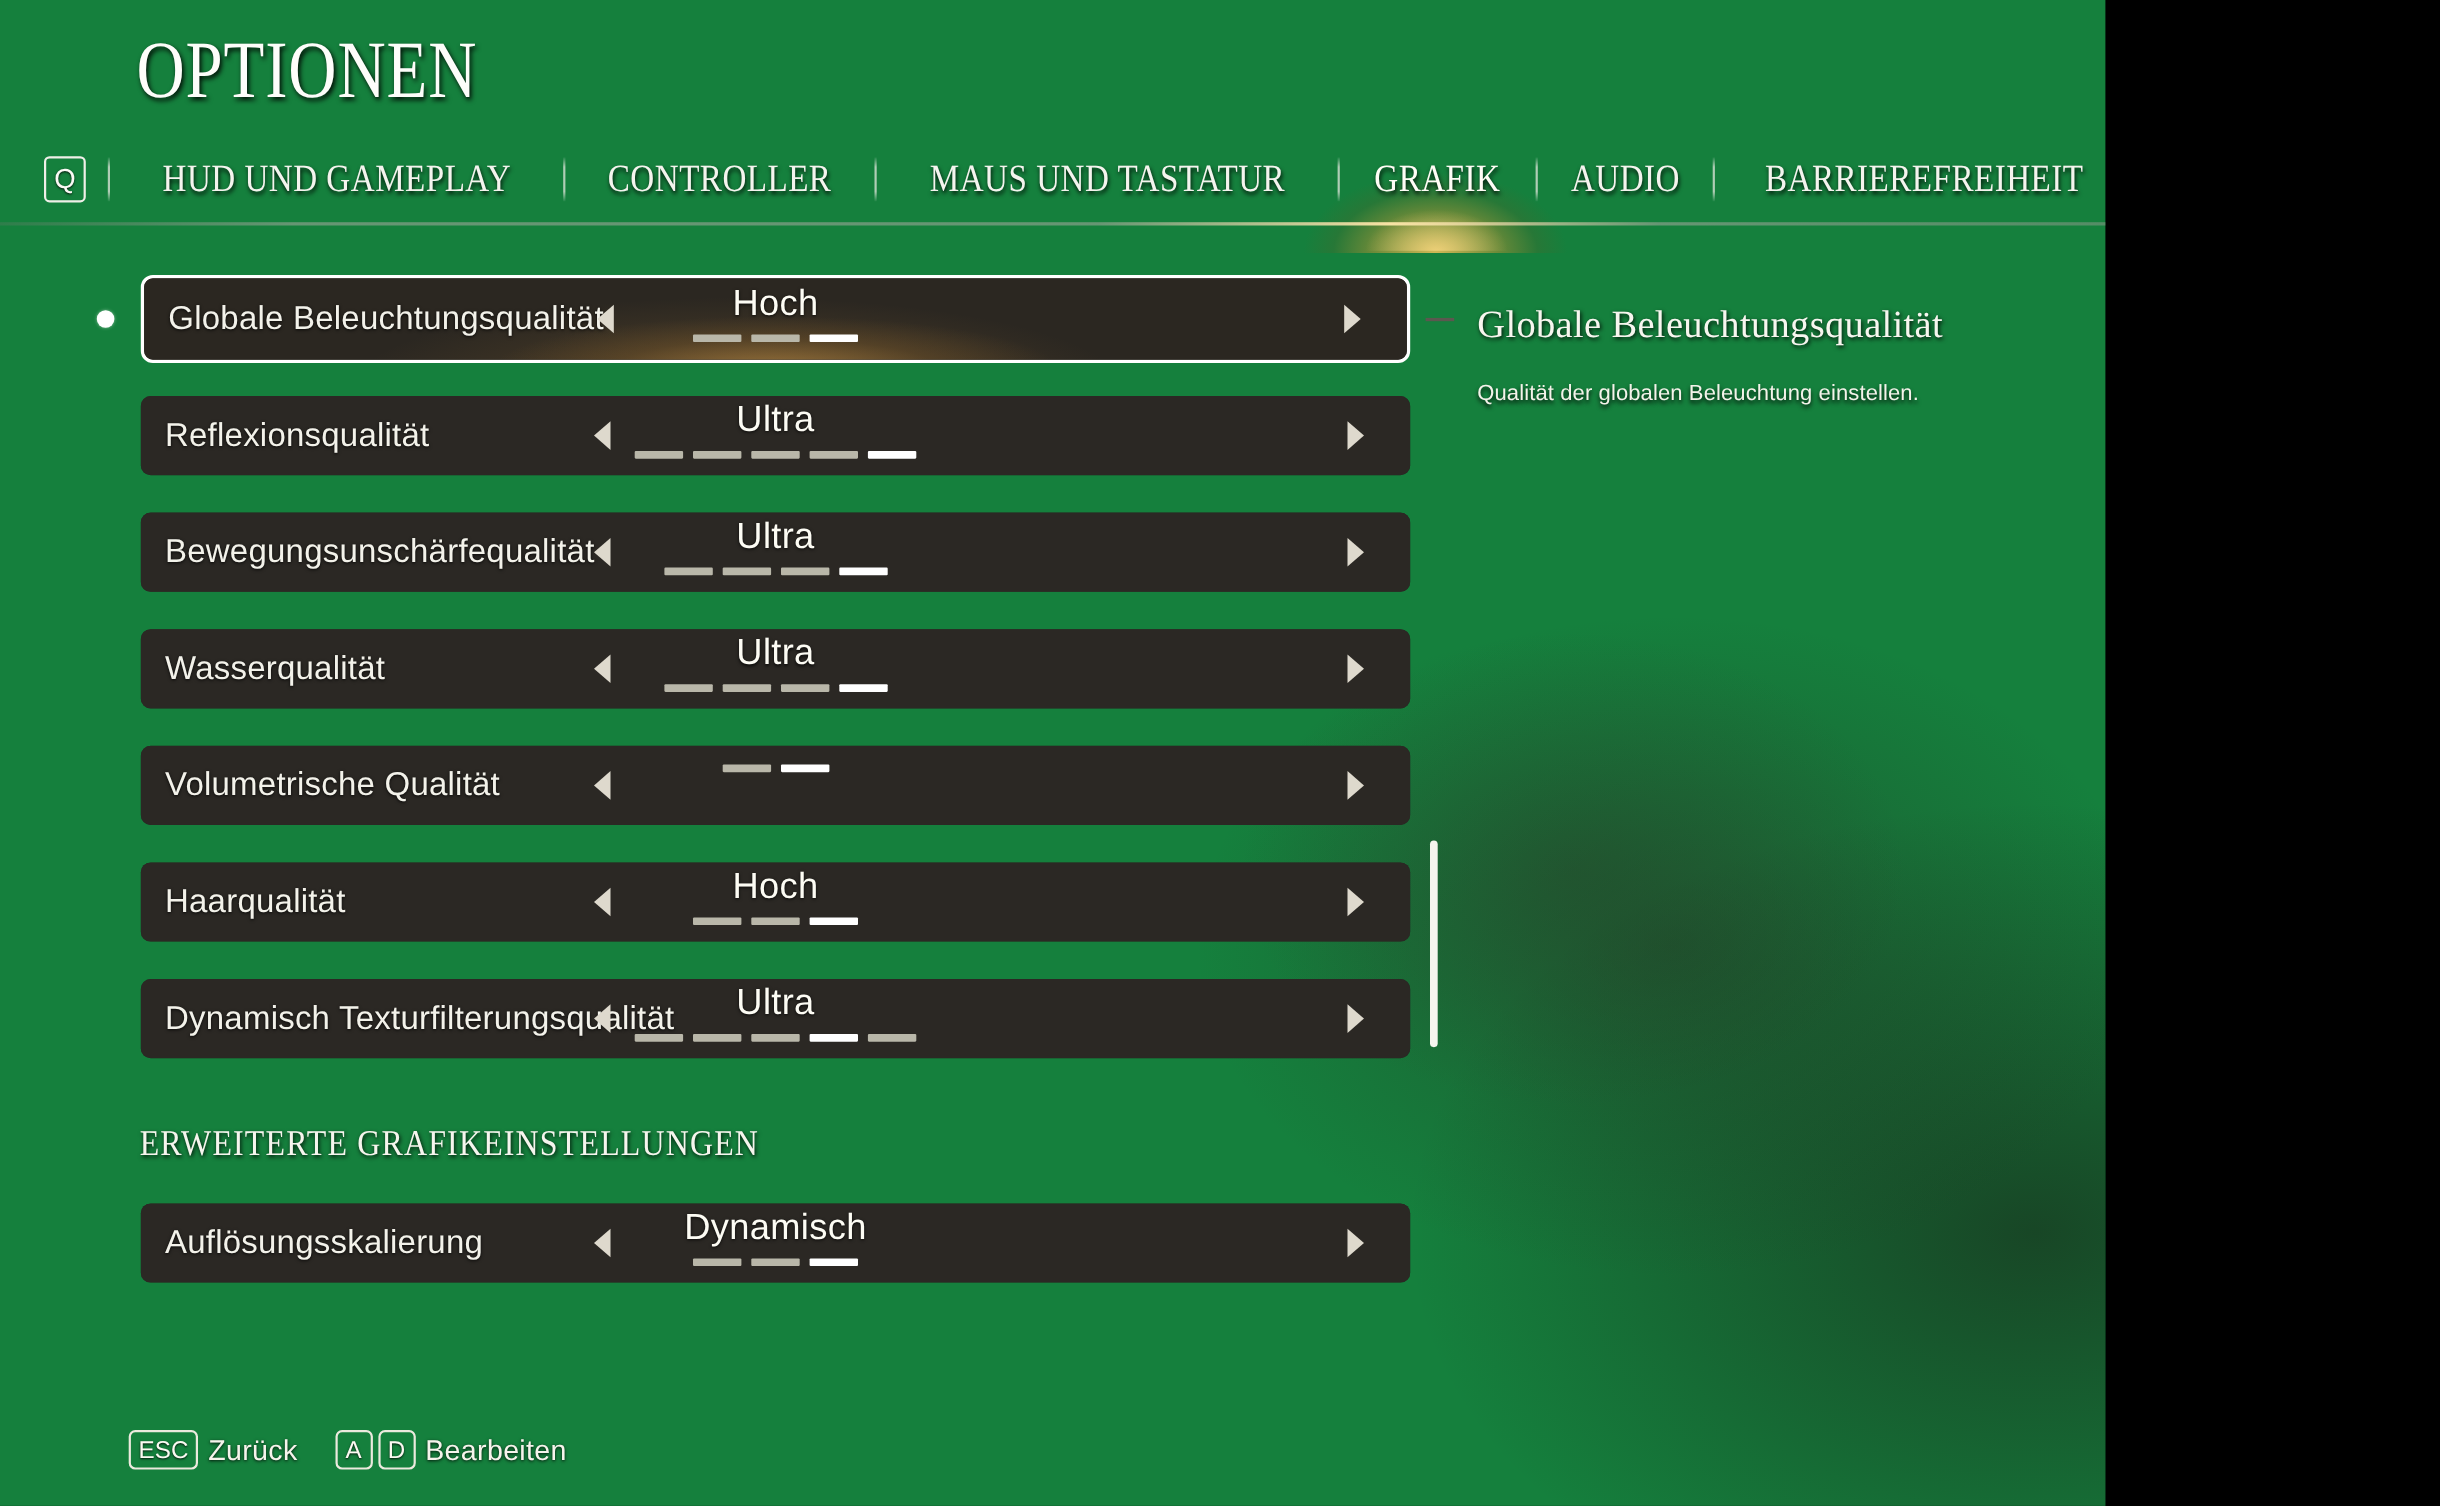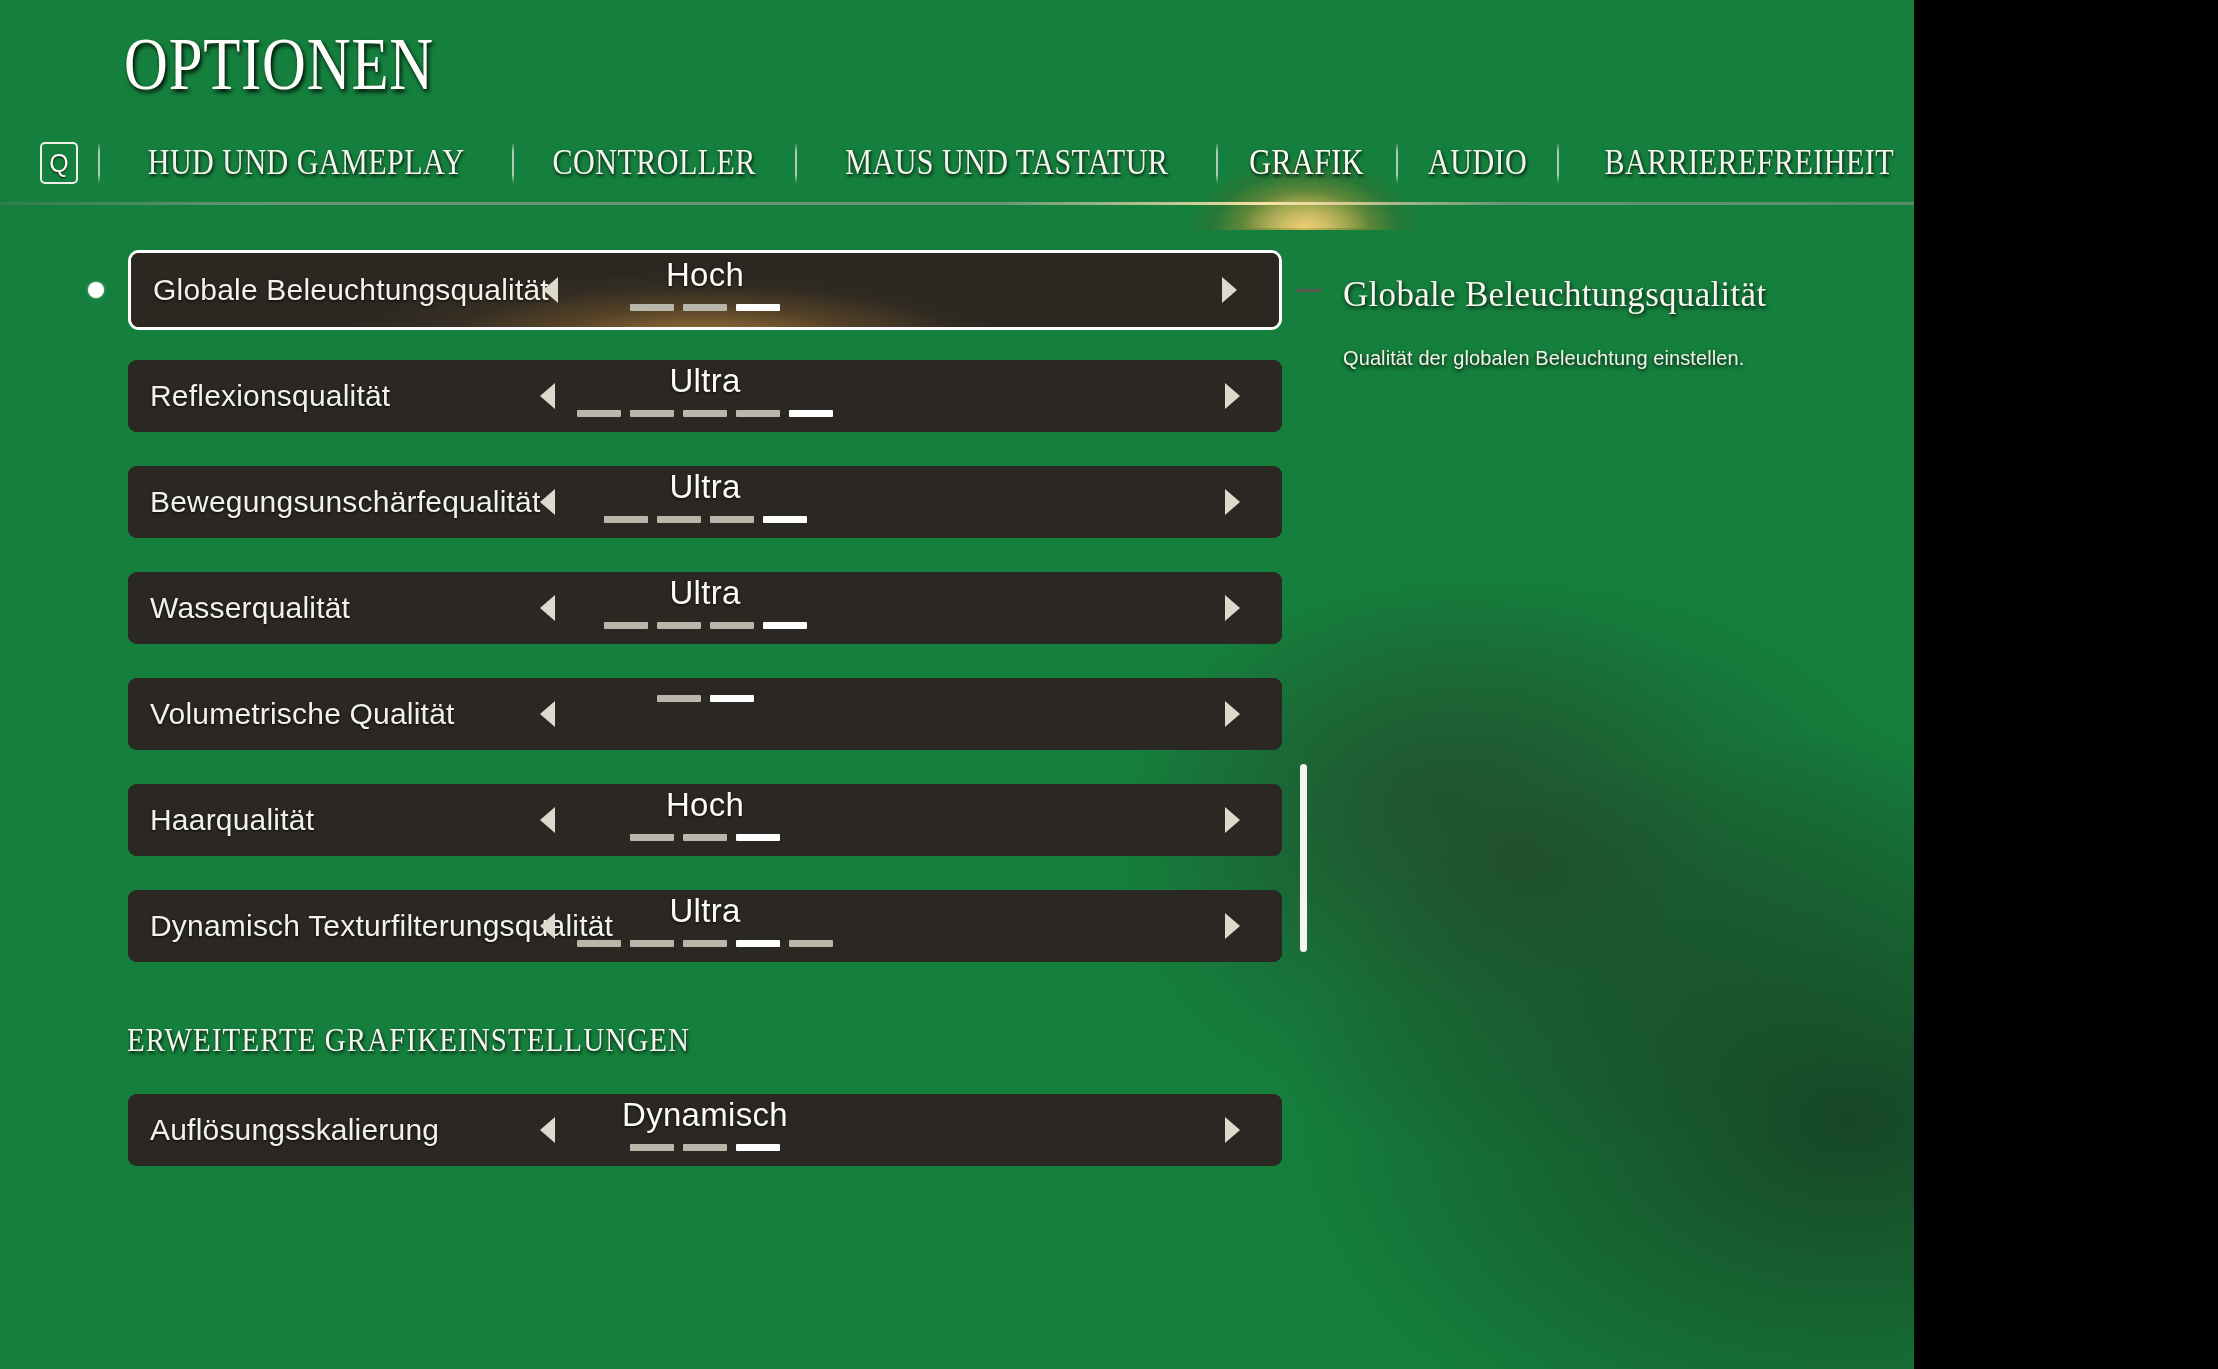--- a/index.html
+++ b/index.html
@@ -434,20 +434,31 @@
           </div>
         </div>
       </div>
     </div>
 
   <div class="scrollbar-thumb"></div>
 
   <div class="detail-title">Globale Beleuchtungsqualität</div>
   <div class="detail-desc">Qualität der globalen Beleuchtung einstellen.</div>
 
+  <div class="footer" id="footer">
+      <div class="fgroup">
+        <span class="fkey">ESC</span>
+        <span class="ftext">Zurück</span>
+      </div>
+      <div class="fgroup">
+        <span class="fkey">A</span>
+        <span class="fkey">D</span>
+        <span class="ftext">Bearbeiten</span>
+      </div>
+    </div>
 
   <div class="cursor">
     <svg width="26" height="34" viewBox="0 0 26 34">
       <path d="M5 1 L5 16 Q1 20 1 25 A8.5 8.5 0 0 0 18 25 Q18 20 13.5 15.5 L13.5 1 Z" fill="#ffffff" stroke="#000000" stroke-width="1.1"></path>
       <circle cx="9.5" cy="25" r="5.2" fill="#000000"></circle>
     </svg>
   </div>
 </div>
 
 </body></html>

